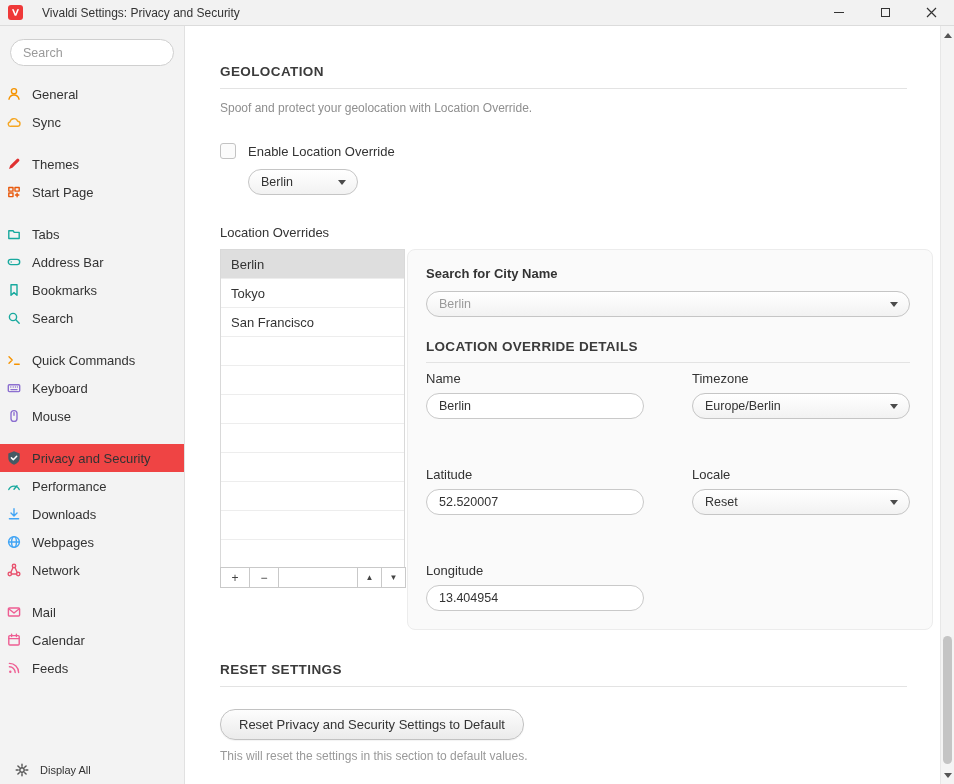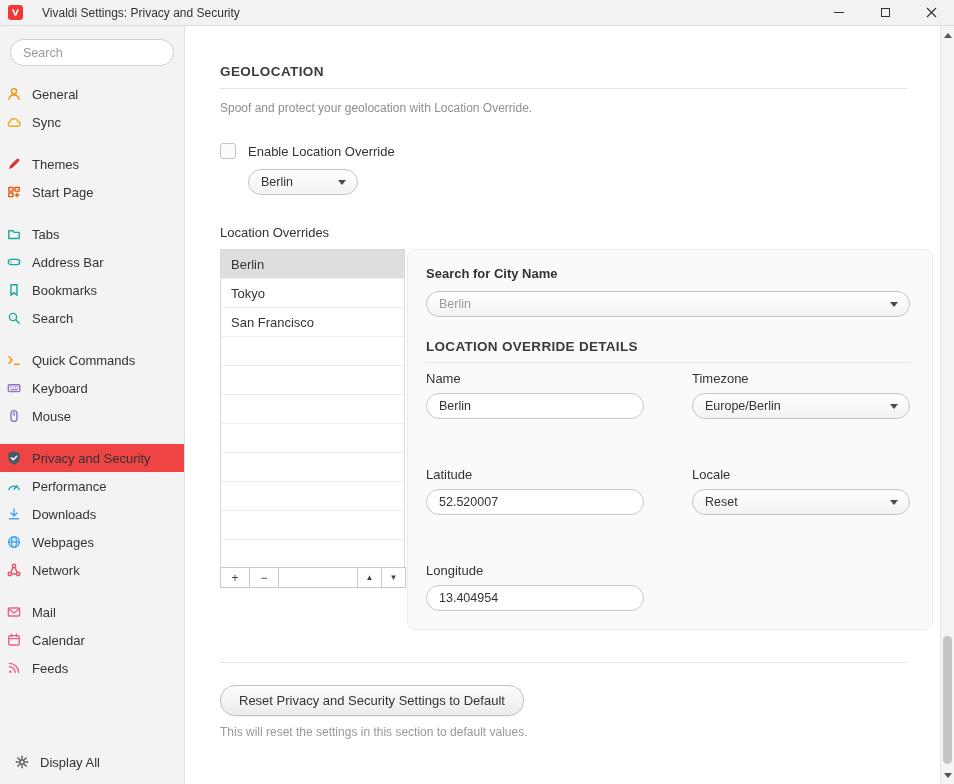--- a/index.html
+++ b/index.html
@@ -21,21 +21,21 @@
 
   
   .sidebar { width:185px; flex:none; background:#f3f3f3; border-right:1px solid #e1e1e1; display:flex; flex-direction:column; padding-top:13px; overflow:hidden; }
   .search-wrap { padding:0 10px 14px 10px; }
   .search-wrap input { width:100%; height:27px; border:1px solid #cfcfcf; border-radius:14px; background:#fff; padding:0 12px; font-size:12.5px; color:#333; outline:none; font-family:inherit; }
   .search-wrap input::placeholder { color:#9a9a9a; }
   .side-group { margin-bottom:14px; }
   .side-item { height:28px; display:flex; align-items:center; padding-left:6px; font-size:13px; color:#333; cursor:default; }
   .side-item .icon { width:16px; height:16px; margin-right:10px; flex:none; display:flex; align-items:center; justify-content:center; }
   .side-item.selected { background:#ef4444; }
-  .display-all { margin-top:auto; margin-bottom:8px; height:28px; display:flex; align-items:center; padding-left:14px; font-size:13px; color:#333; }
+  .display-all { margin-top:auto; margin-bottom:0; height:28px; display:flex; align-items:center; padding-left:14px; font-size:11px; color:#333; }
   .display-all .icon { width:16px; height:16px; margin-right:10px; display:flex; align-items:center; justify-content:center; }
 
   
   .main { flex:1; background:#fff; padding:38px 33px 0 35px; overflow:hidden; }
   h2.sect { font-size:13.5px; font-weight:bold; letter-spacing:.4px; color:#3b3b3b; }
   hr.rule { border:none; border-top:1px solid #e3e3e3; margin-top:9px; }
   .desc { font-size:12px; color:#8f8f8f; margin-top:12px; }
   .check-row { display:flex; align-items:center; margin-top:28px; cursor:default; }
   .checkbox { width:16px; height:16px; border:1px solid #c3c3c3; border-radius:3px; background:#fbfbfb; margin-right:12px; flex:none; }
   .check-row .cb-label { font-size:13px; color:#333; }
@@ -386,20 +386,21 @@
               <div class="fg-item">
                 <div class="field-label">Longitude</div>
                 <input type="text" value="13.404954" style="">
               </div>
             </div>
           </div>
         </div>
       </section>
 
       <section class="reset-section">
+        <h2 class="sect">RESET SETTINGS</h2>
         <hr class="rule">
         <button class="reset-btn">Reset Privacy and Security Settings to Default</button>
         <p class="reset-desc">This will reset the settings in this section to default values.</p>
       </section>
 
     </main>
 
     <div class="scrollbar">
       <div class="sb-arrow up">
           <span class="tri-up"></span>

